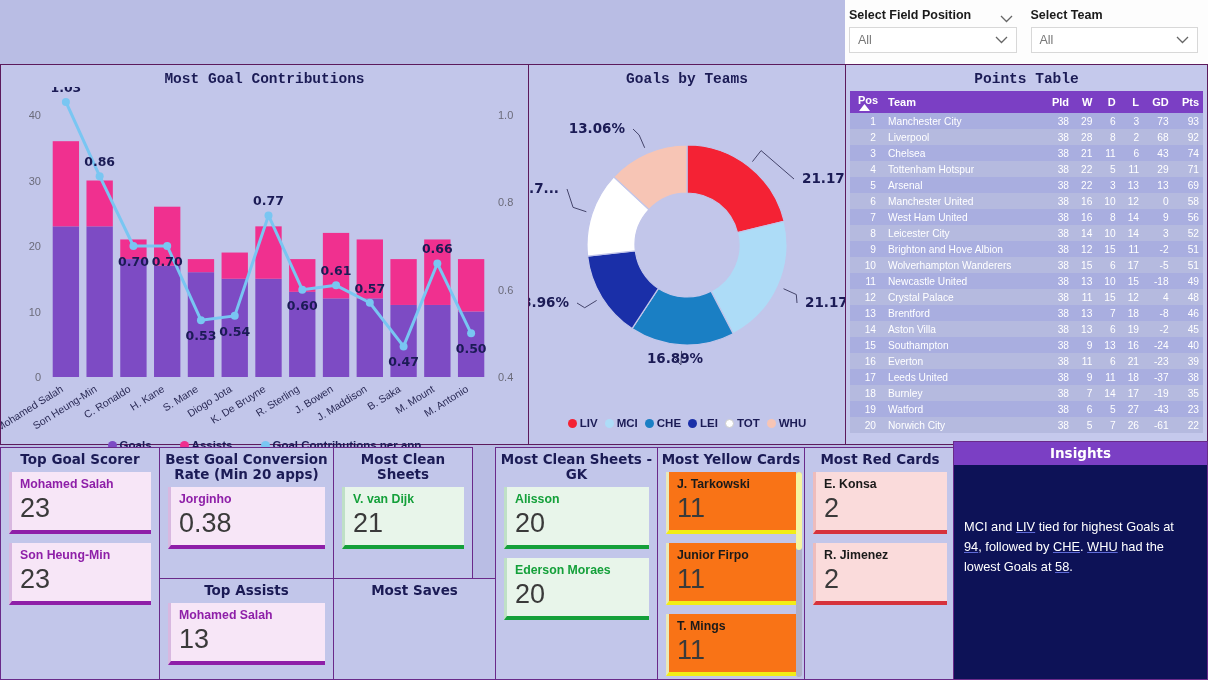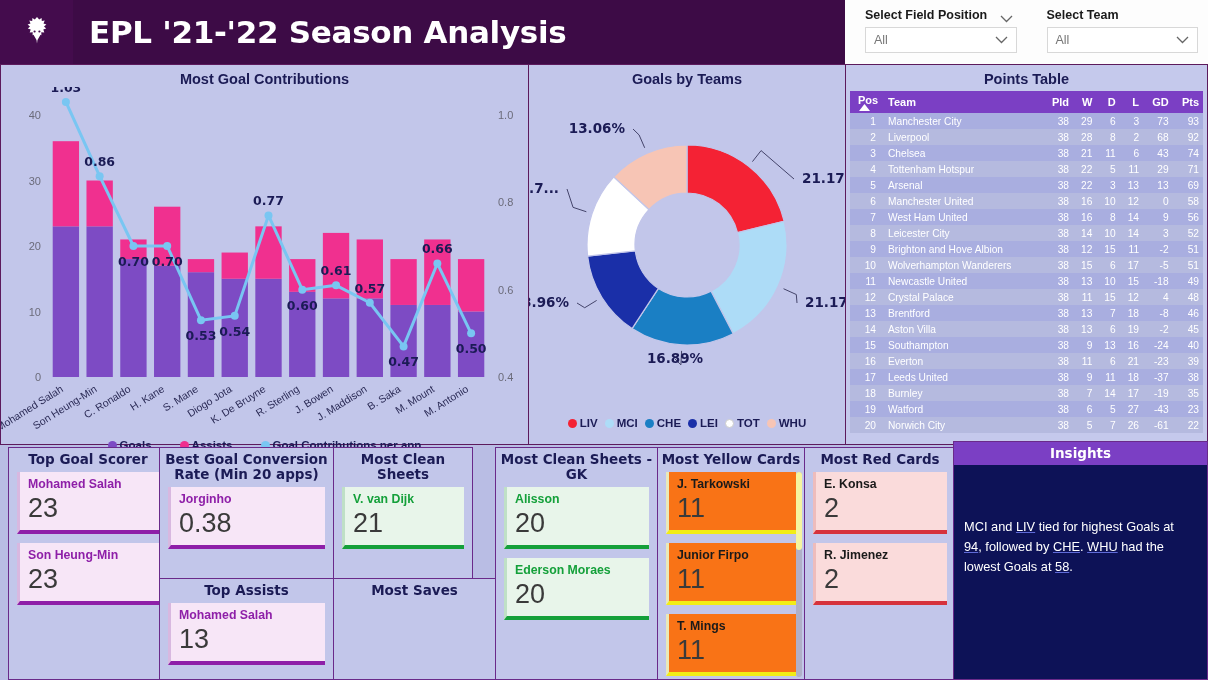--- a/index.html
+++ b/index.html
@@ -26,21 +26,21 @@
     color: #ffffff; font-size: 31px; font-weight: bold;
     letter-spacing: -0.3px; margin-left: 16px;
     font-family: "DejaVu Sans", sans-serif;
   }
 
   .filters {
     position: absolute; left: 845px; top: 0; width: 363px; height: 64px;
     background: #fdfdfd; display: flex;
   }
   .filter {
-    flex: 1; padding: 5px 10px 0 20px; position: relative;
+    flex: 1; padding: 5px 10px 0 4px; position: relative;
   }
   .filter-label {
     font-size: 12.5px; font-weight: bold; color: #1a1a1a;
     padding-bottom: 5px; display: inline-block;
   }
   .filter-caret-top {
     position: absolute; right: 14px; top: 9px;
   }
   .filter-select {
     border: 1px solid #d8d8d8; background: #fff; height: 26px;
@@ -50,21 +50,21 @@
   .chev { width: 13px; height: 8px; display: inline-block; }
 
   
   .panel {
     position: absolute; background: #c2c6ea;
     border: 1px solid #5c1a5c;
   }
   .panel-title {
     text-align: center; font-weight: bold; color: #1b1b55;
     font-size: 14.5px; padding-top: 6px;
-    font-family: Liberation Sans, sans-serif;
+    font-family: Liberation Mono, monospace;
   }
 
   
   #bar-panel { left: 0; top: 64px; width: 529px; height: 381px; }
   #donut-panel { left: 528px; top: 64px; width: 318px; height: 381px; }
   #table-panel { left: 845px; top: 64px; width: 363px; height: 381px; background:#c5c9ec; border-color:#5c1a5c;}
 
   svg { display: block; }
 
   
@@ -138,35 +138,20 @@
 
   .legend-row { display: flex; justify-content: center; align-items: center; gap: 7px; }
   .lg-item { display: flex; align-items: center; gap: 3px; font-size: 11.5px; font-weight: bold; color: #1b1b55; }
   .dot { width: 9px; height: 9px; border-radius: 50%; display:inline-block; }
 </style>
 </head>
 <body>
 
 <div id="app">
 
-  <div class="header">
-    <div class="header-logo-box">
-      <svg class="pl-logo" viewBox="0 0 30 34">
-        <g fill="#ffffff">
-          <path d="M15 2 l2.2 2.6 2.4-1.6 .2 3.1 2.9-.5-1.2 2.9 2.9 .9-2.4 2 2.2 2.2-2.9 1 1 2.9-3-.3 .1 3-2.7-1.3-1.7 2.5-1.7-2.5-2.7 1.3 .1-3-3 .3 1-2.9-2.9-1 2.2-2.2-2.4-2 2.9-.9-1.2-2.9 2.9 .5 .2-3.1 2.4 1.6z"></path>
-          <path d="M11.5 14 q3.5-2 7 0 q1.5 4-1 7.5 q-2.5 3-2.5 7 q0-4-2.5-7 q-2.5-3.5-1-7.5z"></path>
-        </g>
-        <g fill="#440c4d">
-          <circle cx="12.6" cy="16.5" r="1.1"></circle>
-          <circle cx="17.4" cy="16.5" r="1.1"></circle>
-        </g>
-      </svg>
-    </div>
-    <div class="header-title">EPL '21-'22 Season Analysis</div>
-  </div>
 
   <div class="filters">
     <div class="filter">
       <span class="filter-label">Select Field Position</span>
       <span class="filter-caret-top">
         <svg class="chev" viewBox="0 0 13 8">
             <path d="M1 1 L6.5 6.5 L12 1" stroke="#666" stroke-width="1.3" fill="none"></path>
           </svg>
       </span>
       <div class="filter-select">
@@ -555,21 +540,21 @@
               <td class="">7</td>
               <td class="">26</td>
               <td class="">-61</td>
               <td class="">22</td>
             </tr>
           </tbody>
       </table>
     </div>
   </div>
 
-  <div class="kpi-panel" id="kpi-0" style="left: 8px; top: 447px; width: 160px; height: 233px;">
+  <div class="kpi-panel" id="kpi-0" style="left: 0px; top: 447px; width: 160px; height: 233px;">
       <div class="kpi-title">Top Goal Scorer</div>
       <div class="kpi-card theme-purple">
         <div class="kpi-name">Mohamed Salah</div>
         <div class="kpi-value">23</div>
       </div>
       <div class="kpi-card theme-purple">
         <div class="kpi-name">Son Heung-Min</div>
         <div class="kpi-value">23</div>
       </div>
     </div>

